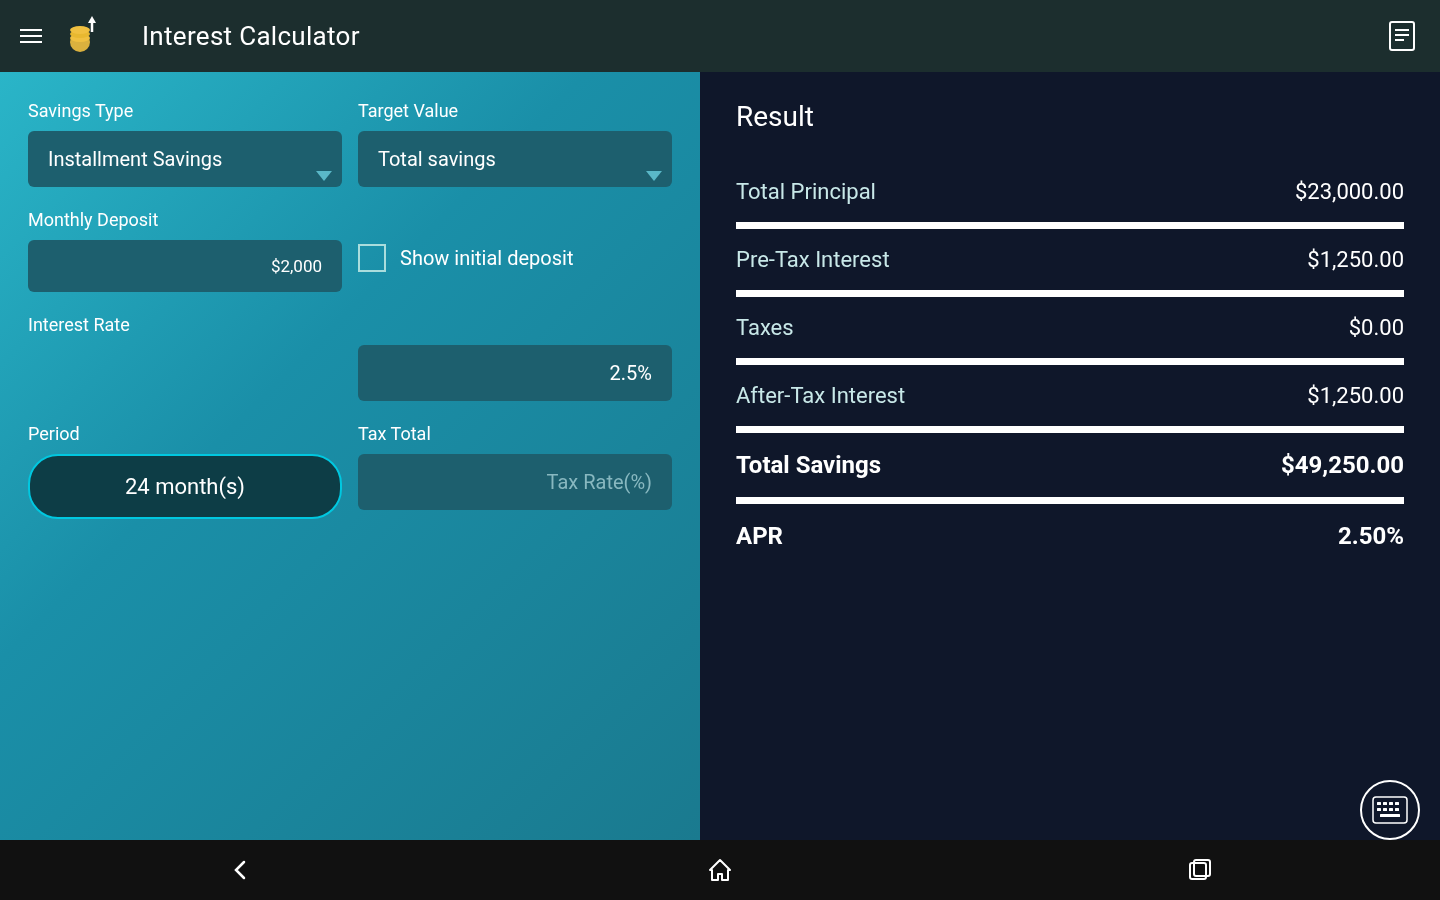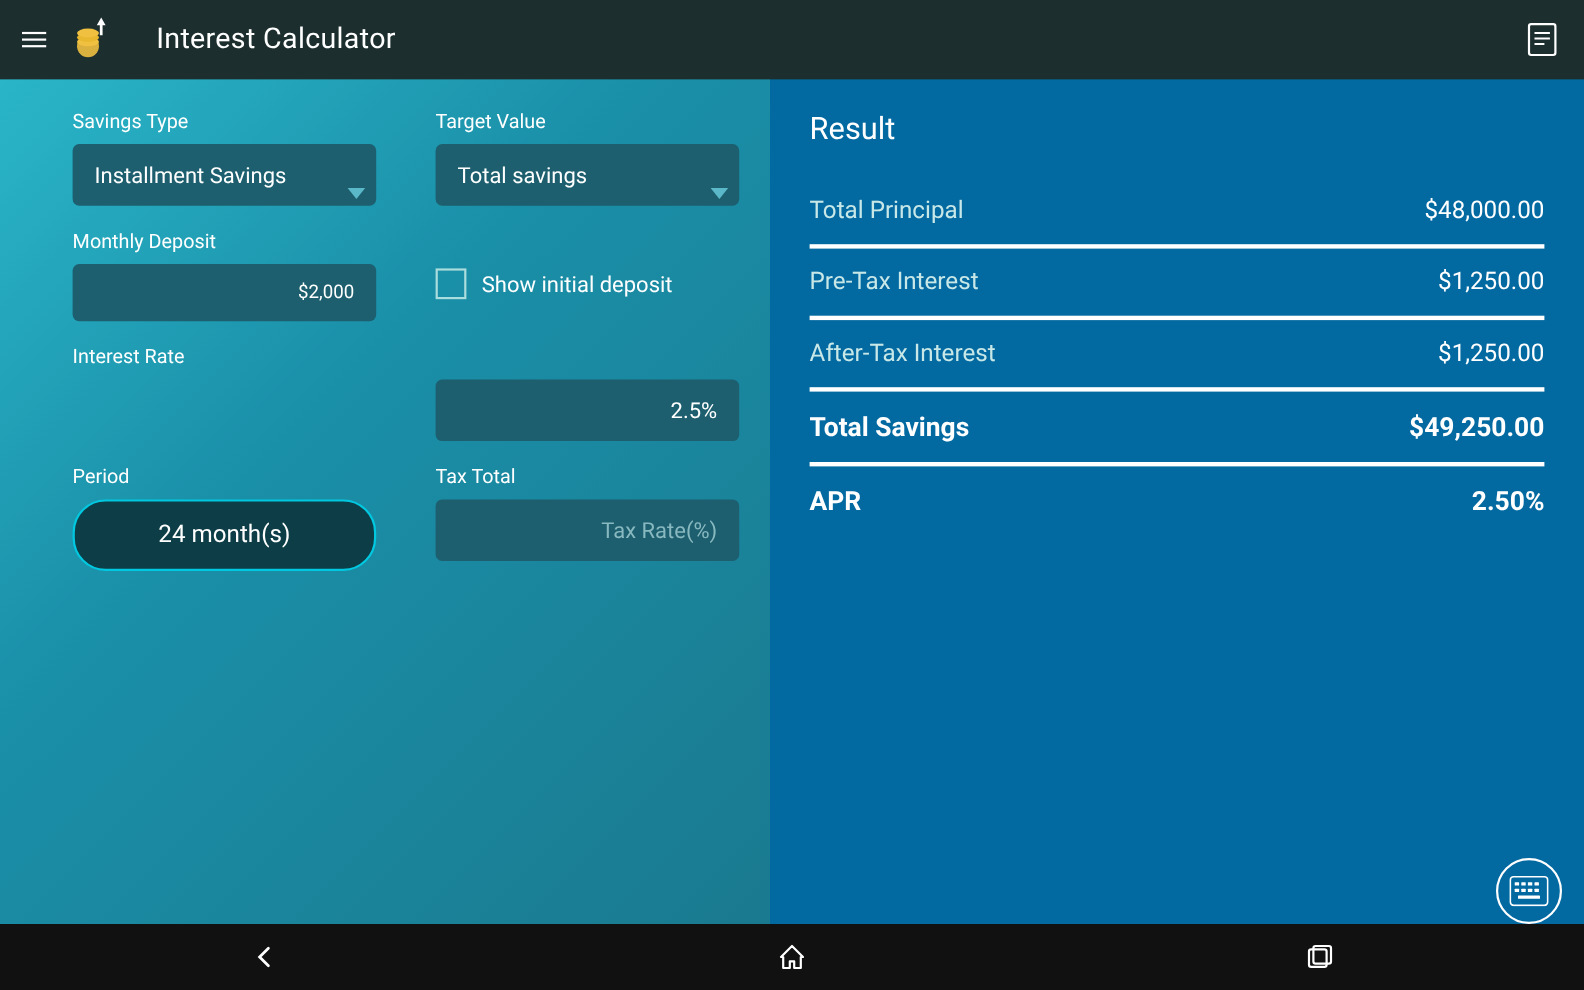--- a/index.html
+++ b/index.html
@@ -111,21 +111,20 @@
       bottom: 6px;
     }
 
     .two-col {
       display: flex;
       gap: 16px;
       margin-bottom: 22px;
     }
     .two-col .col {
       flex: 1;
-      margin-left: 38px;
     }
 
     .input-field {
       background: #1d5f6e;
       border-radius: 6px;
       padding: 16px 20px;
       color: white;
       font-size: 17px;
       text-align: right;
       cursor: pointer;
@@ -174,37 +173,37 @@
       border-radius: 6px;
       padding: 16px 20px;
       color: white;
       font-size: 20px;
       text-align: right;
     }
 
     
     .right-panel {
       flex: 1;
-      background: #0369a1;
+      background: #0f172a;
       padding: 28px 36px;
     }
 
     .result-title {
       color: white;
       font-size: 28px;
       font-weight: 400;
       margin-bottom: 28px;
     }
 
     .result-row {
       display: flex;
       justify-content: space-between;
       align-items: center;
       padding: 18px 0;
-      border-bottom: 4px solid #ffffff;
+      border-bottom: 7px solid #ffffff;
     }
     .result-row:last-child {
       border-bottom: none;
     }
     .result-label {
       color: #c8e8e8;
       font-size: 22px;
       font-weight: 400;
     }
     .result-label.bold {
@@ -349,25 +348,29 @@
     </div>
 
   </div>
 
   <div class="right-panel">
     <div class="result-title">Result</div>
 
     <div id="result-rows">
         <div class="result-row">
           <span class="result-label">Total Principal</span>
-          <span class="result-value">$48,000.00</span>
+          <span class="result-value">$23,000.00</span>
         </div>
         <div class="result-row">
           <span class="result-label">Pre-Tax Interest</span>
           <span class="result-value">$1,250.00</span>
+        </div>
+        <div class="result-row">
+          <span class="result-label">Taxes</span>
+          <span class="result-value">$0.00</span>
         </div>
         <div class="result-row">
           <span class="result-label">After-Tax Interest</span>
           <span class="result-value">$1,250.00</span>
         </div>
         <div class="result-row">
           <span class="result-label bold">Total Savings</span>
           <span class="result-value bold">$49,250.00</span>
         </div>
         <div class="result-row">

